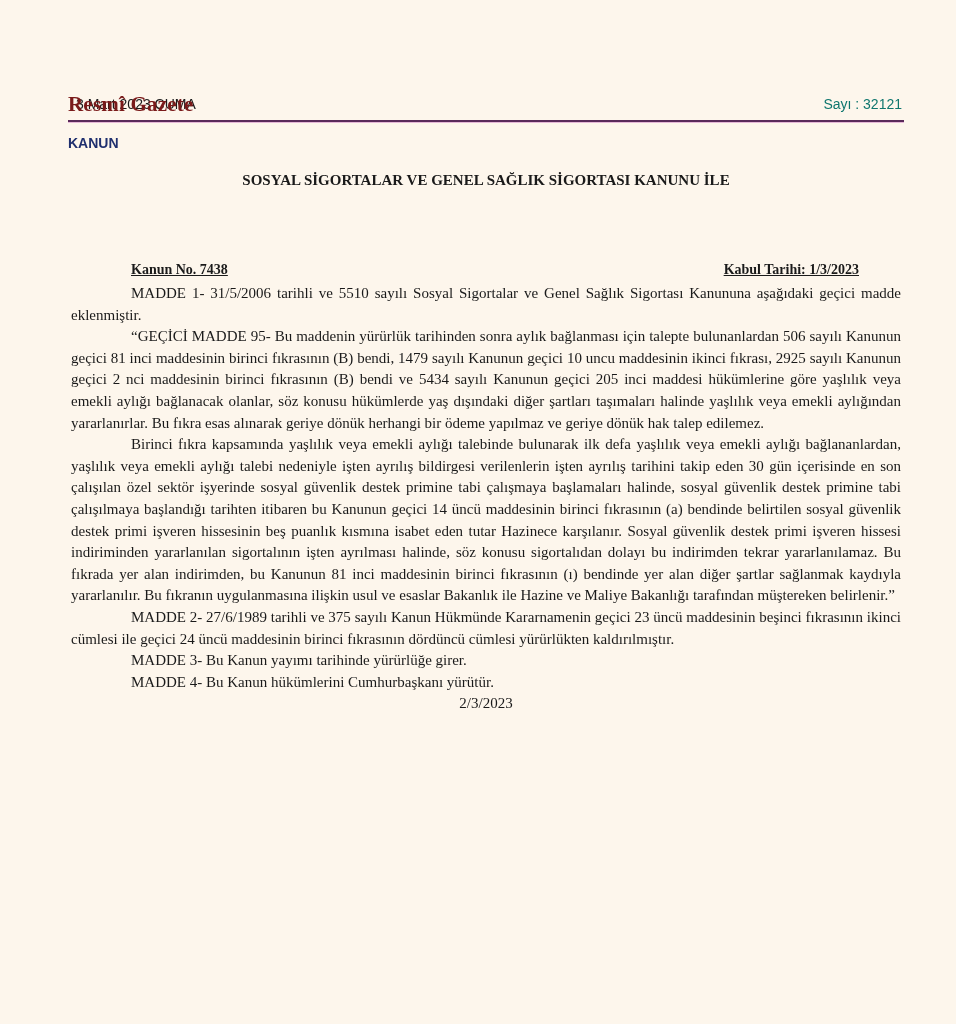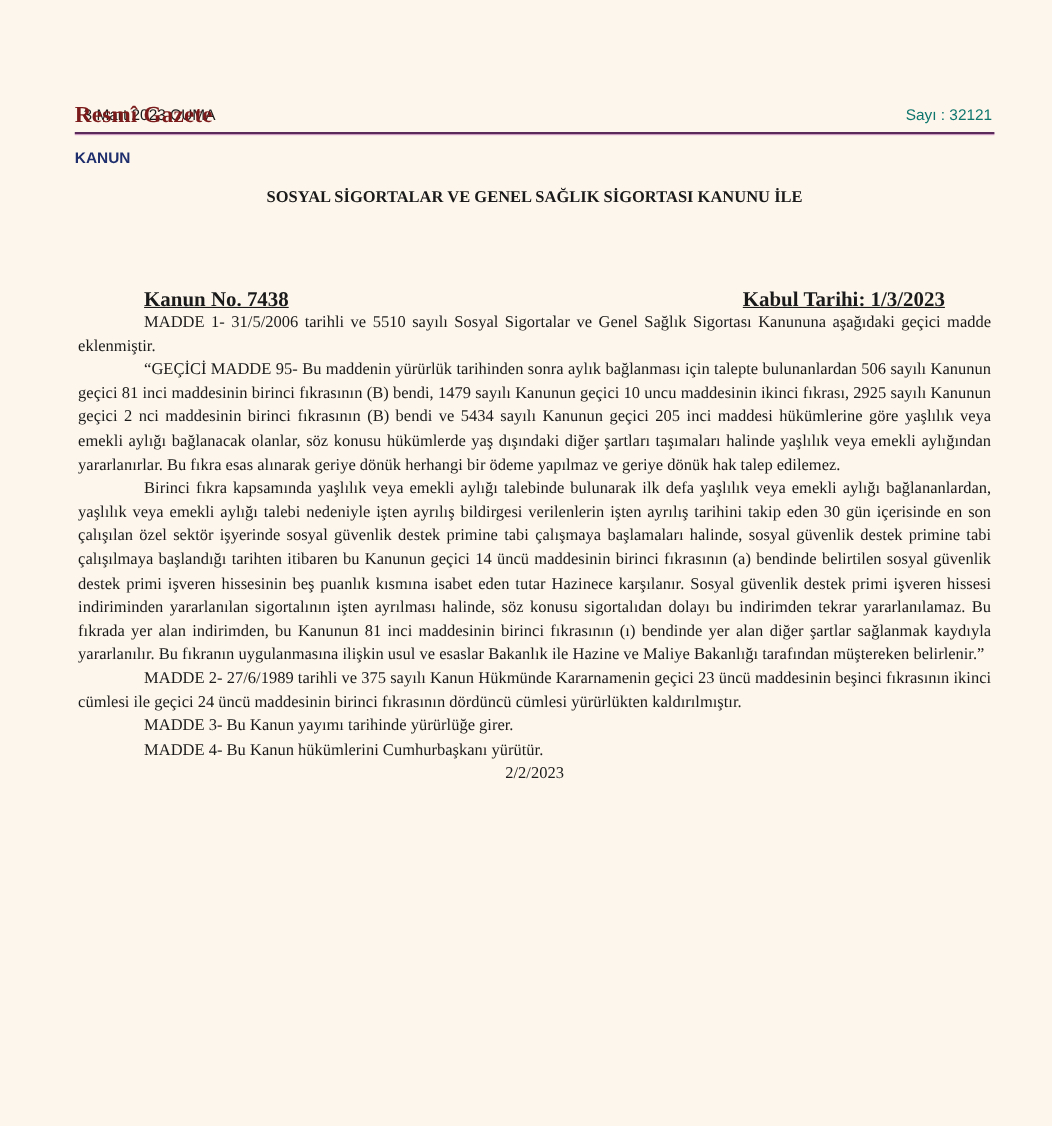--- a/index.html
+++ b/index.html
@@ -34,21 +34,21 @@
     .kind {
       position: absolute; top: 135px; left: 0; width: 836px; text-align: left;
       font-family: "Liberation Sans", sans-serif; font-weight: bold; font-size: 14px; color: #1f2f6e;
     }
     .law-title {
       position: absolute; top: 170px; left: 0; width: 836px; text-align: center;
       font-weight: bold; font-size: 15px; line-height: 21px; color: #1a1a1a;
     }
     .meta {
       position: absolute; top: 262px; left: 63px; width: 728px; height: 20px;
-      font-weight: bold; font-size: 19px;
+      font-weight: bold; font-size: 14px;
     }
     .meta .no { position: absolute; left: 0; top: 0; text-decoration: underline; }
     .meta .date { position: absolute; right: 0; top: 0; text-decoration: underline; }
     .body {
       position: absolute; top: 283px; left: 3px; width: 830px;
       font-size: 15px; line-height: 21.6px; text-align: justify;
     }
     .body p { margin: 0; text-indent: 60px; }
     .body b { font-weight: normal; }
     .sign { text-align: center; text-indent: 0 !important; }
@@ -75,15 +75,15 @@
     <span class="date">Kabul Tarihi: 1/3/2023</span>
   </div>
 
   <div class="body">
     <p><b>MADDE 1-</b><span> 31/5/2006 tarihli ve 5510 sayılı Sosyal Sigortalar ve Genel Sağlık Sigortası Kanununa aşağıdaki geçici madde eklenmiştir.</span></p>
     <p>“GEÇİCİ MADDE 95- Bu maddenin yürürlük tarihinden sonra aylık bağlanması için talepte bulunanlardan 506 sayılı Kanunun geçici 81 inci maddesinin birinci fıkrasının (B) bendi, 1479 sayılı Kanunun geçici 10 uncu maddesinin ikinci fıkrası, 2925 sayılı Kanunun geçici 2 nci maddesinin birinci fıkrasının (B) bendi ve 5434 sayılı Kanunun geçici 205 inci maddesi hükümlerine göre yaşlılık veya emekli aylığı bağlanacak olanlar, söz konusu hükümlerde yaş dışındaki diğer şartları taşımaları halinde yaşlılık veya emekli aylığından yararlanırlar. Bu fıkra esas alınarak geriye dönük herhangi bir ödeme yapılmaz ve geriye dönük hak talep edilemez.</p>
     <p>Birinci fıkra kapsamında yaşlılık veya emekli aylığı talebinde bulunarak ilk defa yaşlılık veya emekli aylığı bağlananlardan, yaşlılık veya emekli aylığı talebi nedeniyle işten ayrılış bildirgesi verilenlerin işten ayrılış tarihini takip eden 30 gün içerisinde en son çalışılan özel sektör işyerinde sosyal güvenlik destek primine tabi çalışmaya başlamaları halinde, sosyal güvenlik destek primine tabi çalışılmaya başlandığı tarihten itibaren bu Kanunun geçici 14 üncü maddesinin birinci fıkrasının (a) bendinde belirtilen sosyal güvenlik destek primi işveren hissesinin beş puanlık kısmına isabet eden tutar Hazinece karşılanır. Sosyal güvenlik destek primi işveren hissesi indiriminden yararlanılan sigortalının işten ayrılması halinde, söz konusu sigortalıdan dolayı bu indirimden tekrar yararlanılamaz. Bu fıkrada yer alan indirimden, bu Kanunun 81 inci maddesinin birinci fıkrasının (ı) bendinde yer alan diğer şartlar sağlanmak kaydıyla yararlanılır. Bu fıkranın uygulanmasına ilişkin usul ve esaslar Bakanlık ile Hazine ve Maliye Bakanlığı tarafından müştereken belirlenir.”</p>
     <p><b>MADDE 2-</b><span> 27/6/1989 tarihli ve 375 sayılı Kanun Hükmünde Kararnamenin geçici 23 üncü maddesinin beşinci fıkrasının ikinci cümlesi ile geçici 24 üncü maddesinin birinci fıkrasının dördüncü cümlesi yürürlükten kaldırılmıştır.</span></p>
     <p><b>MADDE 3-</b><span> Bu Kanun yayımı tarihinde yürürlüğe girer.</span></p>
     <p><b>MADDE 4-</b><span> Bu Kanun hükümlerini Cumhurbaşkanı yürütür.</span></p>
-    <p class="sign">2/2/2023</p>
+    <p class="sign">2/3/2023</p>
   </div>
 </div>
 
 </body></html>

